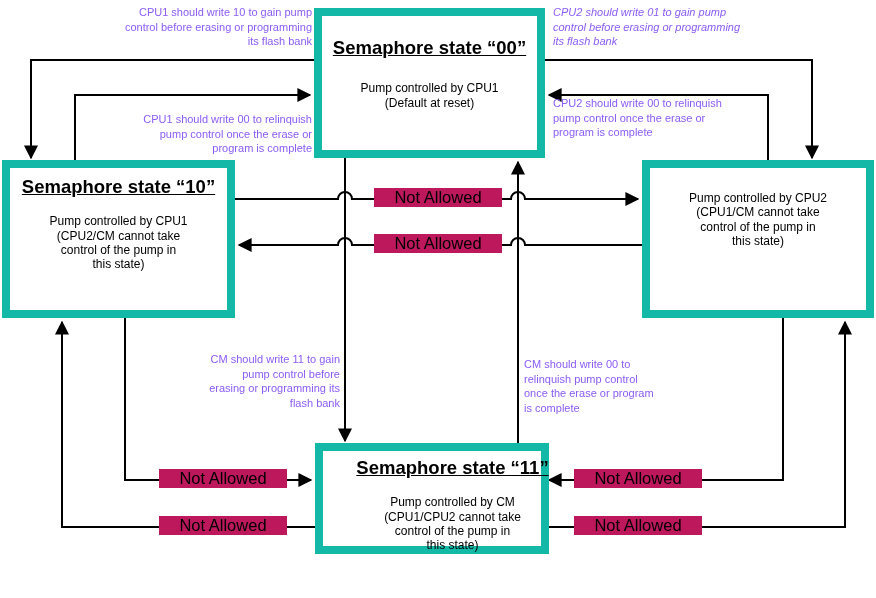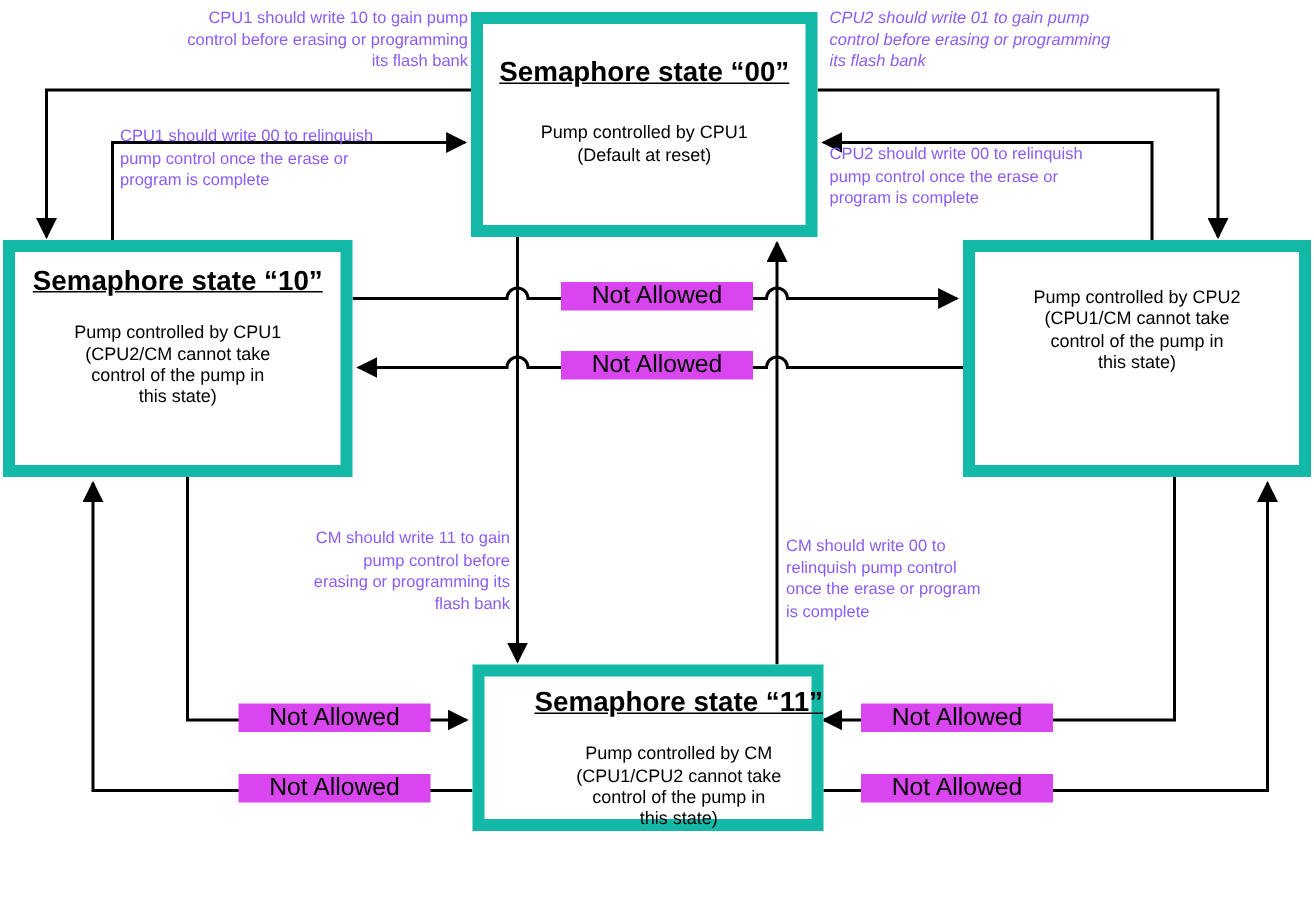--- a/index.html
+++ b/index.html
@@ -12,21 +12,21 @@
              display:flex;flex-direction:column;align-items:center;}
   .state-title{font-weight:bold;font-size:18.5px;text-decoration:underline;
                text-align:center;line-height:1.25;white-space:pre;}
   .state-body{font-size:12px;text-align:center;line-height:1.2;white-space:pre-line;}
 
   .note{position:absolute;font-size:11px;line-height:1.33;color:#8b5cf6;white-space:pre-line;}
   .note.r{text-align:right;}
   .note.l{text-align:left;}
 
   .edge-label{position:absolute;font-size:16.5px;text-align:center;color:#000;
-              background:#d946ef;padding:0 4px;white-space:nowrap;}
+              background:#be185d;padding:0 4px;white-space:nowrap;}
 </style>
 </head>
 <body>
 
 <div id="stage">
 
   <svg class="wires" viewBox="0 0 876 598" xmlns="http://www.w3.org/2000/svg">
     <defs>
       <marker id="ah" viewBox="0 0 10 10" refX="9" refY="5" markerWidth="7" markerHeight="7" orient="auto-start-reverse">
         <path d="M 0 0 L 10 5 L 0 10 z" fill="#000"></path>
@@ -85,21 +85,21 @@
     <div class="state-body" style="margin-top:16px;">Pump controlled by CM
 (CPU1/CPU2 cannot take
 control of the pump in
 this state)</div>
   </div>
 
   <div class="note r" style="left:60px;top:5px;width:252px;">CPU1 should write 10 to gain pump
 control before erasing or programming
 its flash bank</div>
 
-  <div class="note l" style="left:80px;top:84px;width:232px;">CPU1 should write 00 to relinquish
+  <div class="note l" style="left:80px;top:112px;width:232px;text-align:right;">CPU1 should write 00 to relinquish
 pump control once the erase or
 program is complete</div>
 
   <div class="note l" style="left:553px;top:5px;width:258px;font-style:italic;">CPU2 should write 01 to gain pump
 control before erasing or programming
 its flash bank</div>
 
   <div class="note l" style="left:553px;top:96px;width:230px;">CPU2 should write 00 to relinquish
 pump control once the erase or
 program is complete</div>

